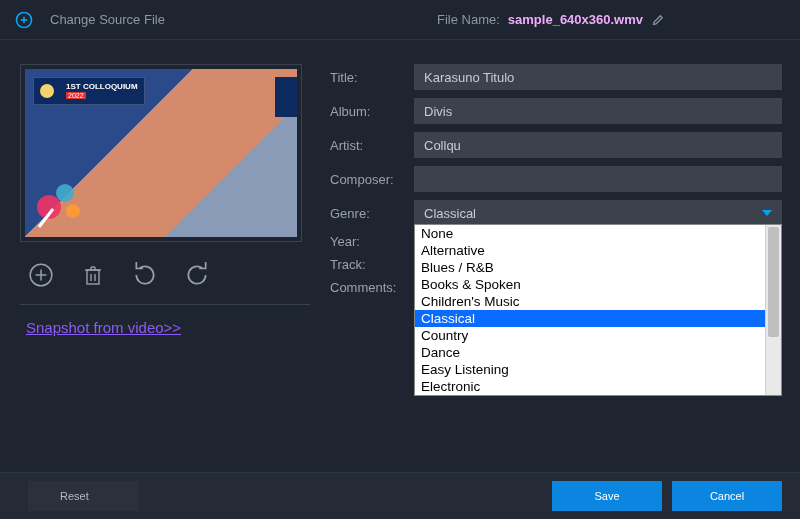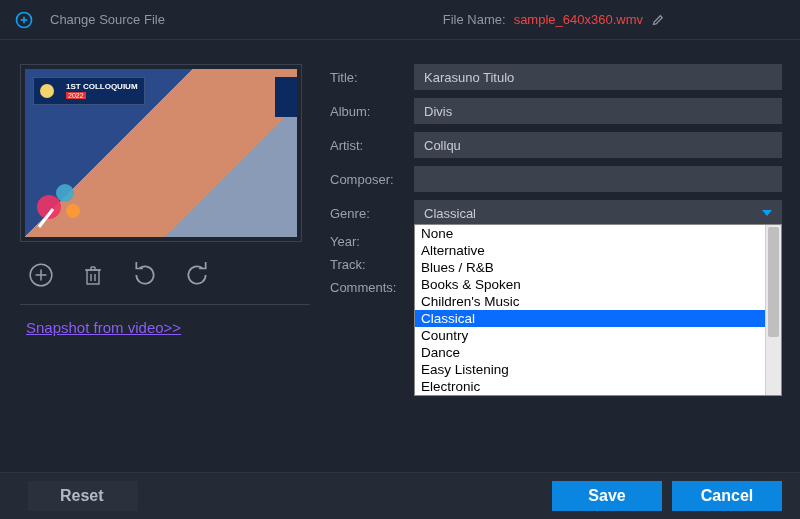--- a/index.html
+++ b/index.html
@@ -25,40 +25,40 @@
   .form-input { flex:1; height:26px; background:#3b424d; border:none; color:#c7ccd3; padding:0 10px; font-size:13px; outline:none; }
   .genre-select { flex:1; height:26px; background:#3b424d; color:#c7ccd3; padding:0 10px; font-size:13px; display:flex; align-items:center; justify-content:space-between; cursor:pointer; position:relative;}
   .caret { width:0; height:0; border-left:5px solid transparent; border-right:5px solid transparent; border-top:6px solid #0a9ff2; }
   .dropdown { position:absolute; top:160px; left:84px; right:0; background:#fff; color:#000; border:1px solid #888; z-index:10; font-size:13.5px; max-height:190px; overflow:hidden; display:flex;}
   .dropdown-list { flex:1; }
   .dropdown-item { padding:1px 6px; cursor:pointer; }
   .dropdown-item.selected { background:#0a6cff; color:#fff; }
   .dd-scrollbar { width:16px; background:#e9e9e9; border-left:1px solid #cfcfcf; position:relative;}
   .dd-thumb { position:absolute; top:2px; left:2px; right:2px; height:110px; background:#bfbfbf; border-radius:2px;}
   .footer { position:absolute; bottom:0; left:0; right:0; height:47px; background:#242b36; border-top:1px solid #2d3540; display:flex; align-items:center; padding:0 18px; }
-  .btn { height:30px; padding:0 26px; display:flex; align-items:center; justify-content:center; font-size:16px; cursor:pointer;font-weight:bold; }
+  .btn { height:30px; padding:0 26px; display:flex; align-items:center; justify-content:center; font-size:11px; cursor:pointer; }
   .btn-reset { background:#2a313c; color:#b4bac3; margin-left:10px; width:110px; justify-content:flex-start; padding-left:32px;}
   .btn-primary { background:#0a86e0; color:#fff; width:110px; margin-left:10px; }
   .footer-right { margin-left:auto; display:flex; }
 </style>
 </head>
 <body>
 
 <div class="topbar">
   <div class="change-src">
     <svg class="plus-circle" viewBox="0 0 24 24" fill="none" stroke="#0a9ff2" stroke-width="2">
         <circle cx="12" cy="12" r="9"></circle>
         <line x1="12" y1="8" x2="12" y2="16"></line>
         <line x1="8" y1="12" x2="16" y2="12"></line>
       </svg>
     <span>Change Source File</span>
   </div>
   <div class="filename-area">
     <span>File Name:</span>
-    <span style="color:#ef4444;">sample_640x360.wmv</span>
+    <span style="color:#f0abfc;font-weight:bold;">sample_640x360.wmv</span>
     <svg width="15" height="15" viewBox="0 0 24 24" fill="none" stroke="#8f97a2" stroke-width="2">
         <path d="M4 20l4-1 10-10-3-3L5 16l-1 4z"></path>
       </svg>
   </div>
 </div>
 
 <div class="main">
   <div class="left">
     <div class="thumb-wrap">
       <div class="thumb">

